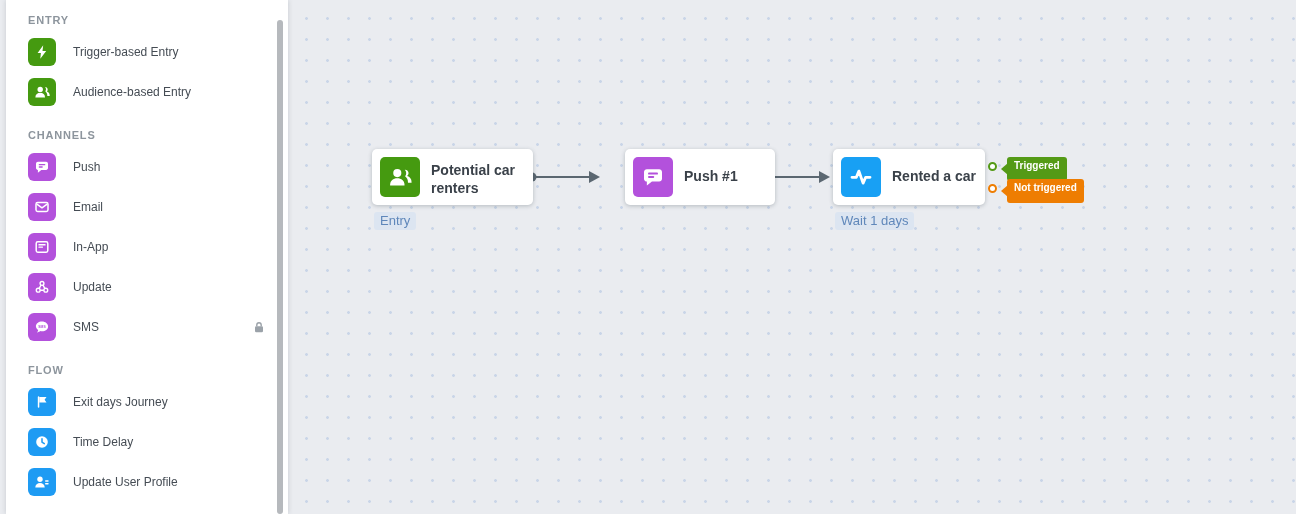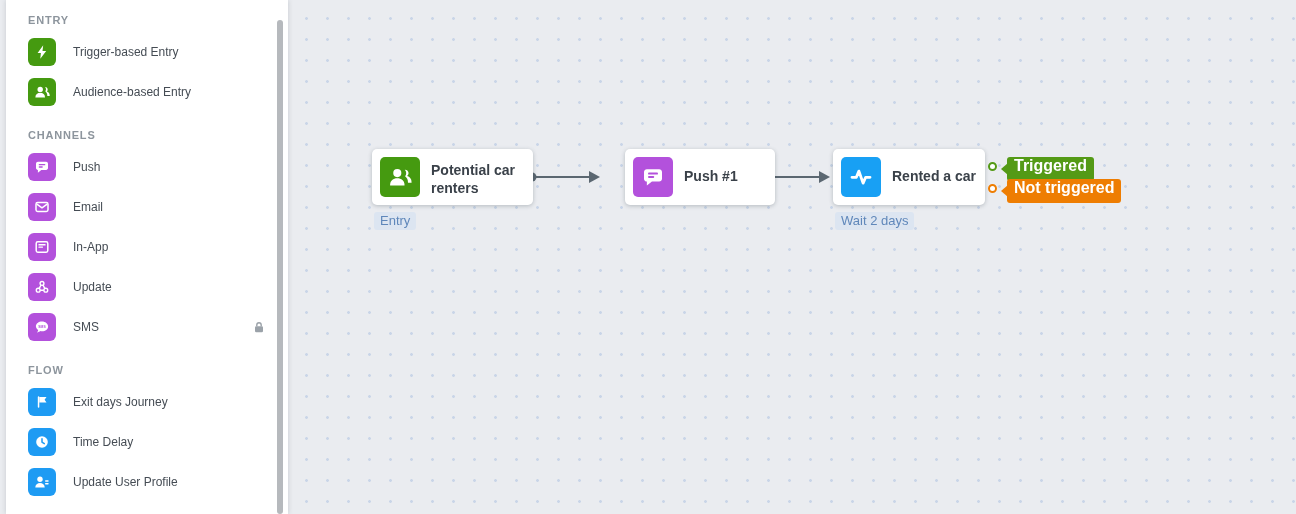--- a/index.html
+++ b/index.html
@@ -37,21 +37,21 @@
             border-radius:3px;background:#dce5f1;color:#5f87ba;}
   #tag-entry{left:374px;top:212px;}
   #tag-wait{left:835px;top:212px;}
 
   
   .connectors{position:absolute;left:0;top:0;pointer-events:none;}
   .port{position:absolute;width:9px;height:9px;border-radius:50%;background:#fff;box-sizing:border-box;cursor:crosshair;}
   #port-triggered{left:988px;top:162px;border:2px solid #549a16;}
   #port-nottriggered{left:988px;top:184px;border:2px solid #ee7d02;}
 
-  .badge{position:absolute;height:24px;line-height:18px;padding:0 7px;font-size:16px;font-weight:700;
+  .badge{position:absolute;height:24px;line-height:18px;padding:0 7px;font-size:10px;font-weight:700;
          color:#fff;border-radius:3px;cursor:pointer;}
   .badge::before{content:"";position:absolute;left:-6px;top:50%;transform:translateY(-50%);
          border-top:6px solid transparent;border-bottom:6px solid transparent;border-right:7px solid #000;}
   .badge-green{background:#549a16}
   .badge-green::before{border-right-color:#549a16}
   .badge-orange{background:#ee7d02}
   .badge-orange::before{border-right-color:#ee7d02}
   #badge-triggered{left:1007px;top:157px;}
   #badge-nottriggered{left:1007px;top:179px;}
 </style>
@@ -103,21 +103,21 @@
     </div>
 
     <div class="node" id="node-3">
       <span class="node-icon bg-eventblue">
         <svg width="24" height="24" viewBox="0 0 16 16">
           <path d="M2 8.2h2.9l1.7-4.1 2.8 8 1.7-3.9H14" fill="none" stroke="#fff" stroke-width="1.9" stroke-linecap="round" stroke-linejoin="round"></path>
         </svg>
       </span>
       <span class="node-title">Rented a car</span>
     </div>
-    <span class="node-tag" id="tag-wait">Wait 2 days</span>
+    <span class="node-tag" id="tag-wait">Wait 1 days</span>
 
     <span class="port" id="port-triggered"></span>
     <span class="port" id="port-nottriggered"></span>
     <span class="badge badge-green" id="badge-triggered">Triggered</span>
     <span class="badge badge-orange" id="badge-nottriggered">Not triggered</span>
   </div>
 
   <aside class="sidebar">
 
     <div class="sb-title first">ENTRY</div>

